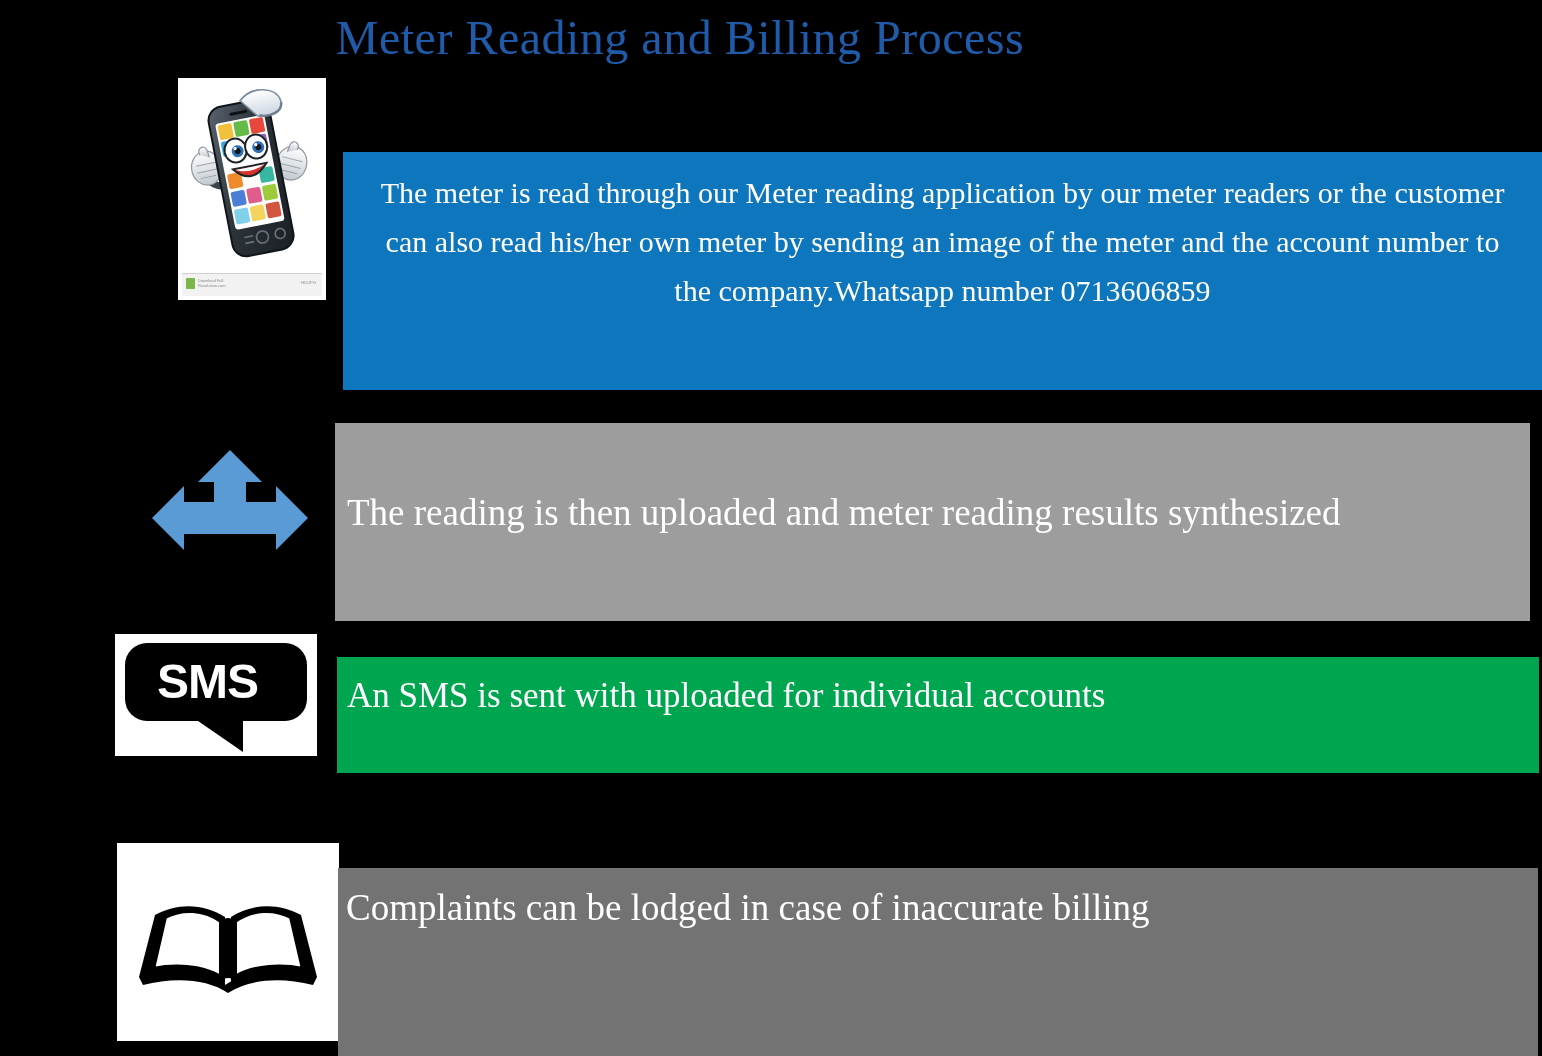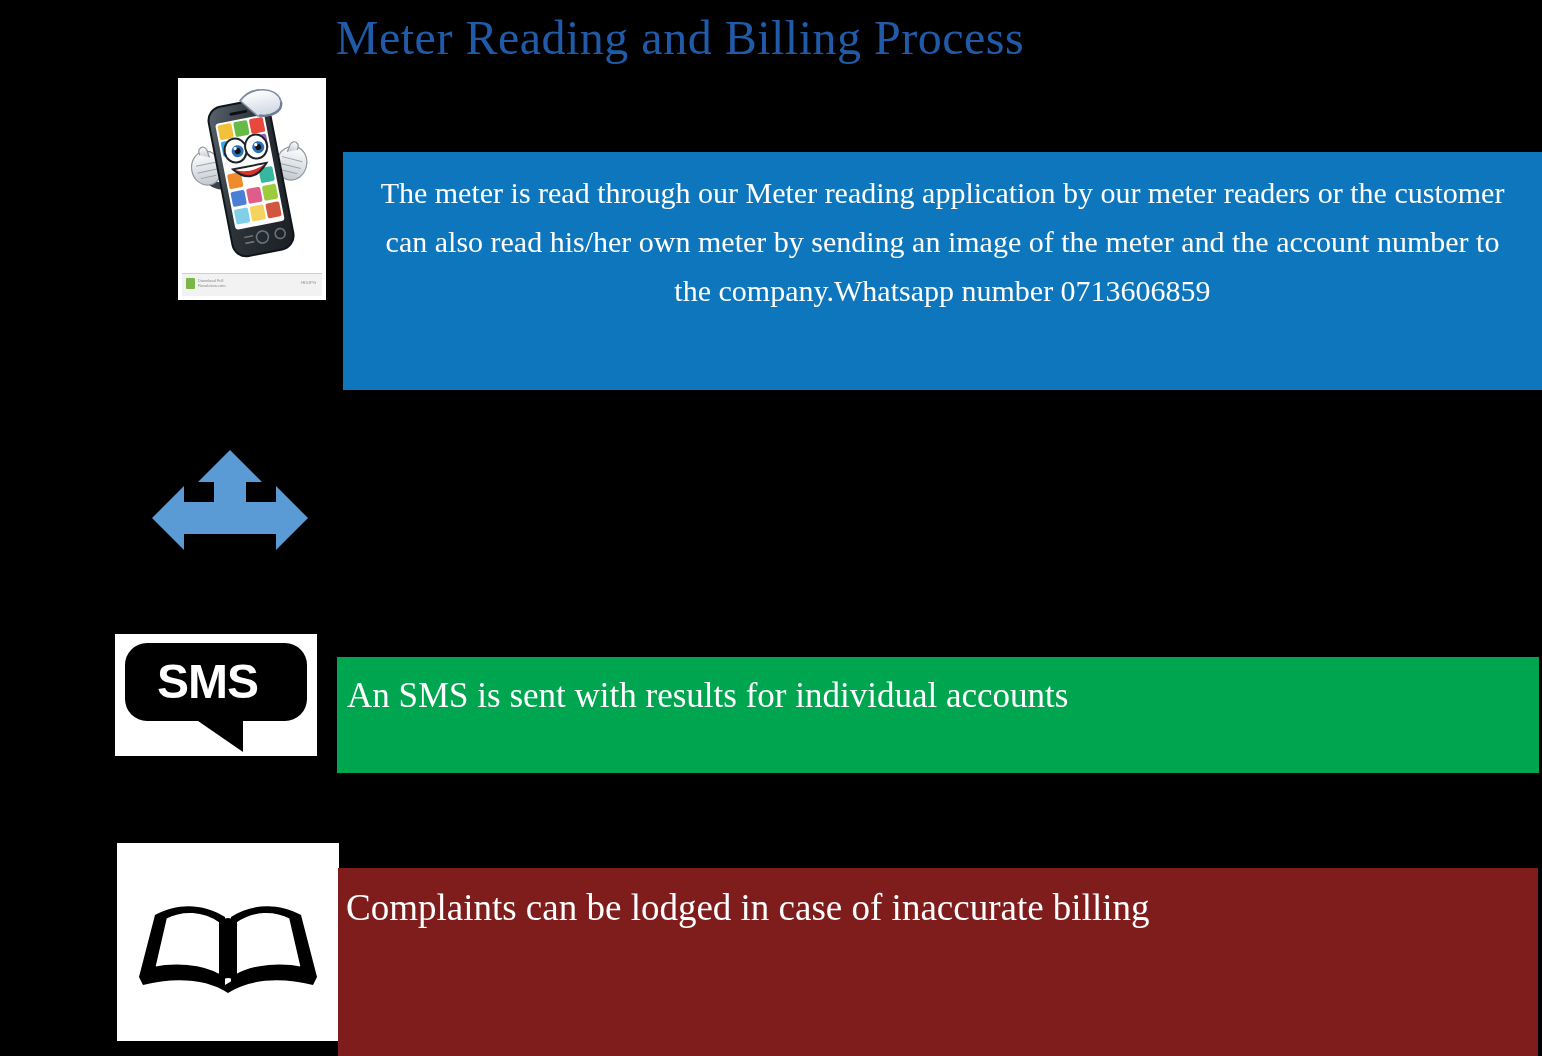--- a/index.html
+++ b/index.html
@@ -82,21 +82,21 @@
     text-align: left;
     font-size: 35px;
     line-height: 46px;
   }
 
   .banner-purple {
     left: 338px;
     top: 868px;
     width: 1200px;
     height: 188px;
-    background: #7f1d1d;
+    background: #737373;
     padding: 16px 18px 0 8px;
     text-align: left;
     font-size: 37px;
     line-height: 47px;
   }
 
   
   .icon-panel {
     position: absolute;
     background: #FFFFFF;
@@ -296,28 +296,29 @@
   </div>
 
   <div class="banner banner-blue">The meter is read through our Meter reading application by our meter readers or the customer can also read his/her own meter by sending an image of the meter and the account number to the company.Whatsapp number 0713606859</div>
 
   <div class="icon-panel panel-arrow">
     <svg class="arrow-svg" width="160" height="112" viewBox="0 0 160 112" xmlns="http://www.w3.org/2000/svg">
       <path d="M80,2 L112,34 L96,34 L96,54 L126,54 L126,38 L158,70 L126,102 L126,86 L34,86 L34,102 L2,70 L34,38 L34,54 L64,54 L64,34 L48,34 Z" fill="#5B9BD5"></path>
     </svg>
   </div>
 
+  <div class="banner banner-gray">The reading is then uploaded and meter reading results synthesized</div>
 
   <div class="icon-panel panel-sms">
     <div class="sms-bubble"></div>
     <div class="sms-tail"></div>
     <div class="sms-text">SMS</div>
   </div>
 
-  <div class="banner banner-green">An SMS is sent with results for individual accounts</div>
+  <div class="banner banner-green">An SMS is sent with uploaded for individual accounts</div>
 
   <div class="icon-panel panel-book">
     <svg class="book-svg" width="182" height="104" viewBox="0 0 182 104" xmlns="http://www.w3.org/2000/svg">
 
       <path d="M2,86 L18,24 C40,12 66,12 88,26 L88,96 C66,80 40,80 18,88 Z" fill="#000000"></path>
       <path d="M180,86 L164,24 C142,12 116,12 94,26 L94,96 C116,80 142,80 164,88 Z" fill="#000000"></path>
 
       <path d="M16,78 L28,26 C46,17 66,18 84,30 L84,86 C64,74 36,74 16,78 Z" fill="#ffffff"></path>
       <path d="M166,78 L154,26 C136,17 116,18 98,30 L98,86 C118,74 146,74 166,78 Z" fill="#ffffff"></path>
 

